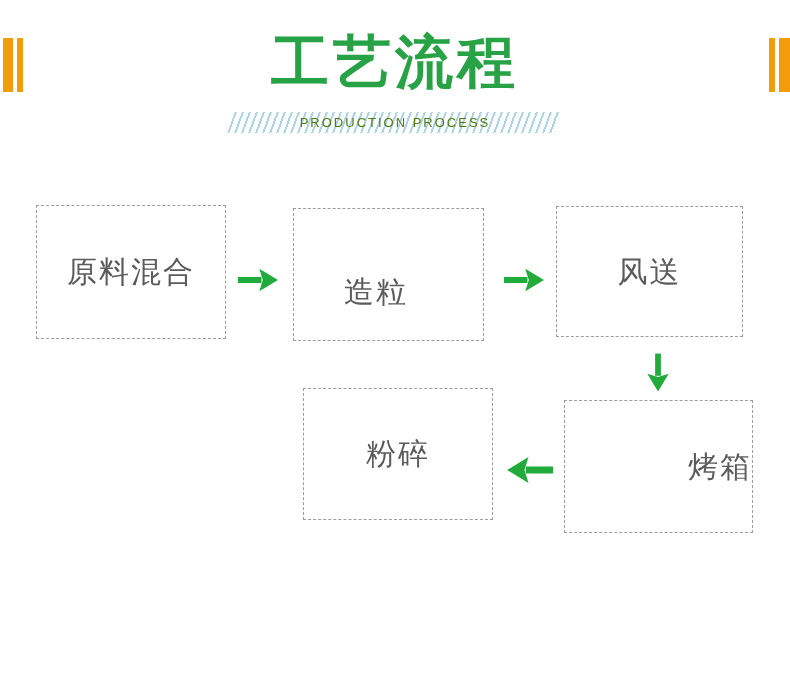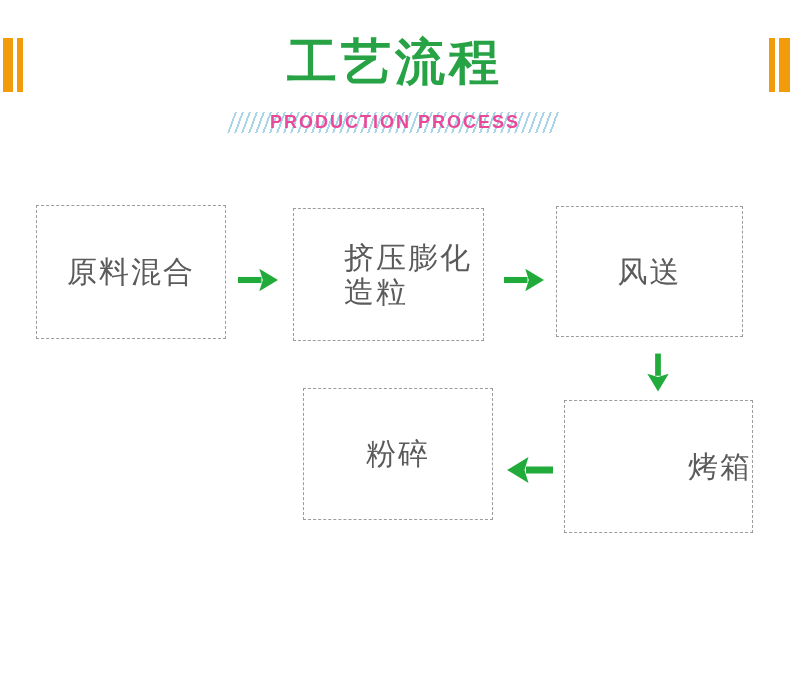--- a/index.html
+++ b/index.html
@@ -14,34 +14,34 @@
   
   .bar{position:absolute;background:#F29B0B;top:38px;height:54px;}
   .bar-l-wide{left:3px;width:10px;}
   .bar-l-thin{left:17px;width:6px;}
   .bar-r-thin{left:769px;width:6px;}
   .bar-r-wide{left:779px;width:11px;}
 
   .title{
     position:absolute;left:0;top:30px;width:100%;
     margin:0;text-align:center;
-    font-size:50px;line-height:64px;font-weight:bold;
+    font-size:58px;line-height:64px;font-weight:bold;
     letter-spacing:4px;color:#27A346;
   }
 
   .subtitle-wrap{position:absolute;left:231px;top:112px;width:328px;height:21px;}
   .stripes{
     position:absolute;inset:0;
     transform:skewX(-20deg);
     background:repeating-linear-gradient(90deg,#A8D4EA 0 2px,transparent 2px 7px);
   }
   .subtitle{
     position:absolute;inset:0;
     display:flex;align-items:center;justify-content:center;
-    font-size:18px;font-weight:bold;letter-spacing:2px;color:#ec4899;
+    font-size:13px;font-weight:normal;letter-spacing:2px;color:#4d7c0f;
   }
 
   
   .step-box{
     position:absolute;box-sizing:border-box;
     border:1px dashed #9C9C9C;
     display:flex;align-items:center;justify-content:center;
     color:#5B5B5B;font-size:30px;letter-spacing:2px;line-height:34px;
   }
   .b1{left:36px; top:205px;width:190px;height:134px;}
@@ -85,21 +85,21 @@
 
     <span class="arrow a1">
       <svg width="40" height="34" viewBox="0 0 46 34" aria-hidden="true">
         <path d="M0 13.5h27v7H0z"></path>
         <path d="M24.5 4 46 17 24.5 30 28.5 17Z"></path>
       </svg>
     </span>
 
     <div class="step-box b2">
       <span class="lines">
-        <span>挤压膨化</span><br>
+        <br>
         <span>造粒</span>
       </span>
     </div>
 
     <span class="arrow a2">
       <svg width="40" height="34" viewBox="0 0 46 34" aria-hidden="true">
         <path d="M0 13.5h27v7H0z"></path>
         <path d="M24.5 4 46 17 24.5 30 28.5 17Z"></path>
       </svg>
     </span>

